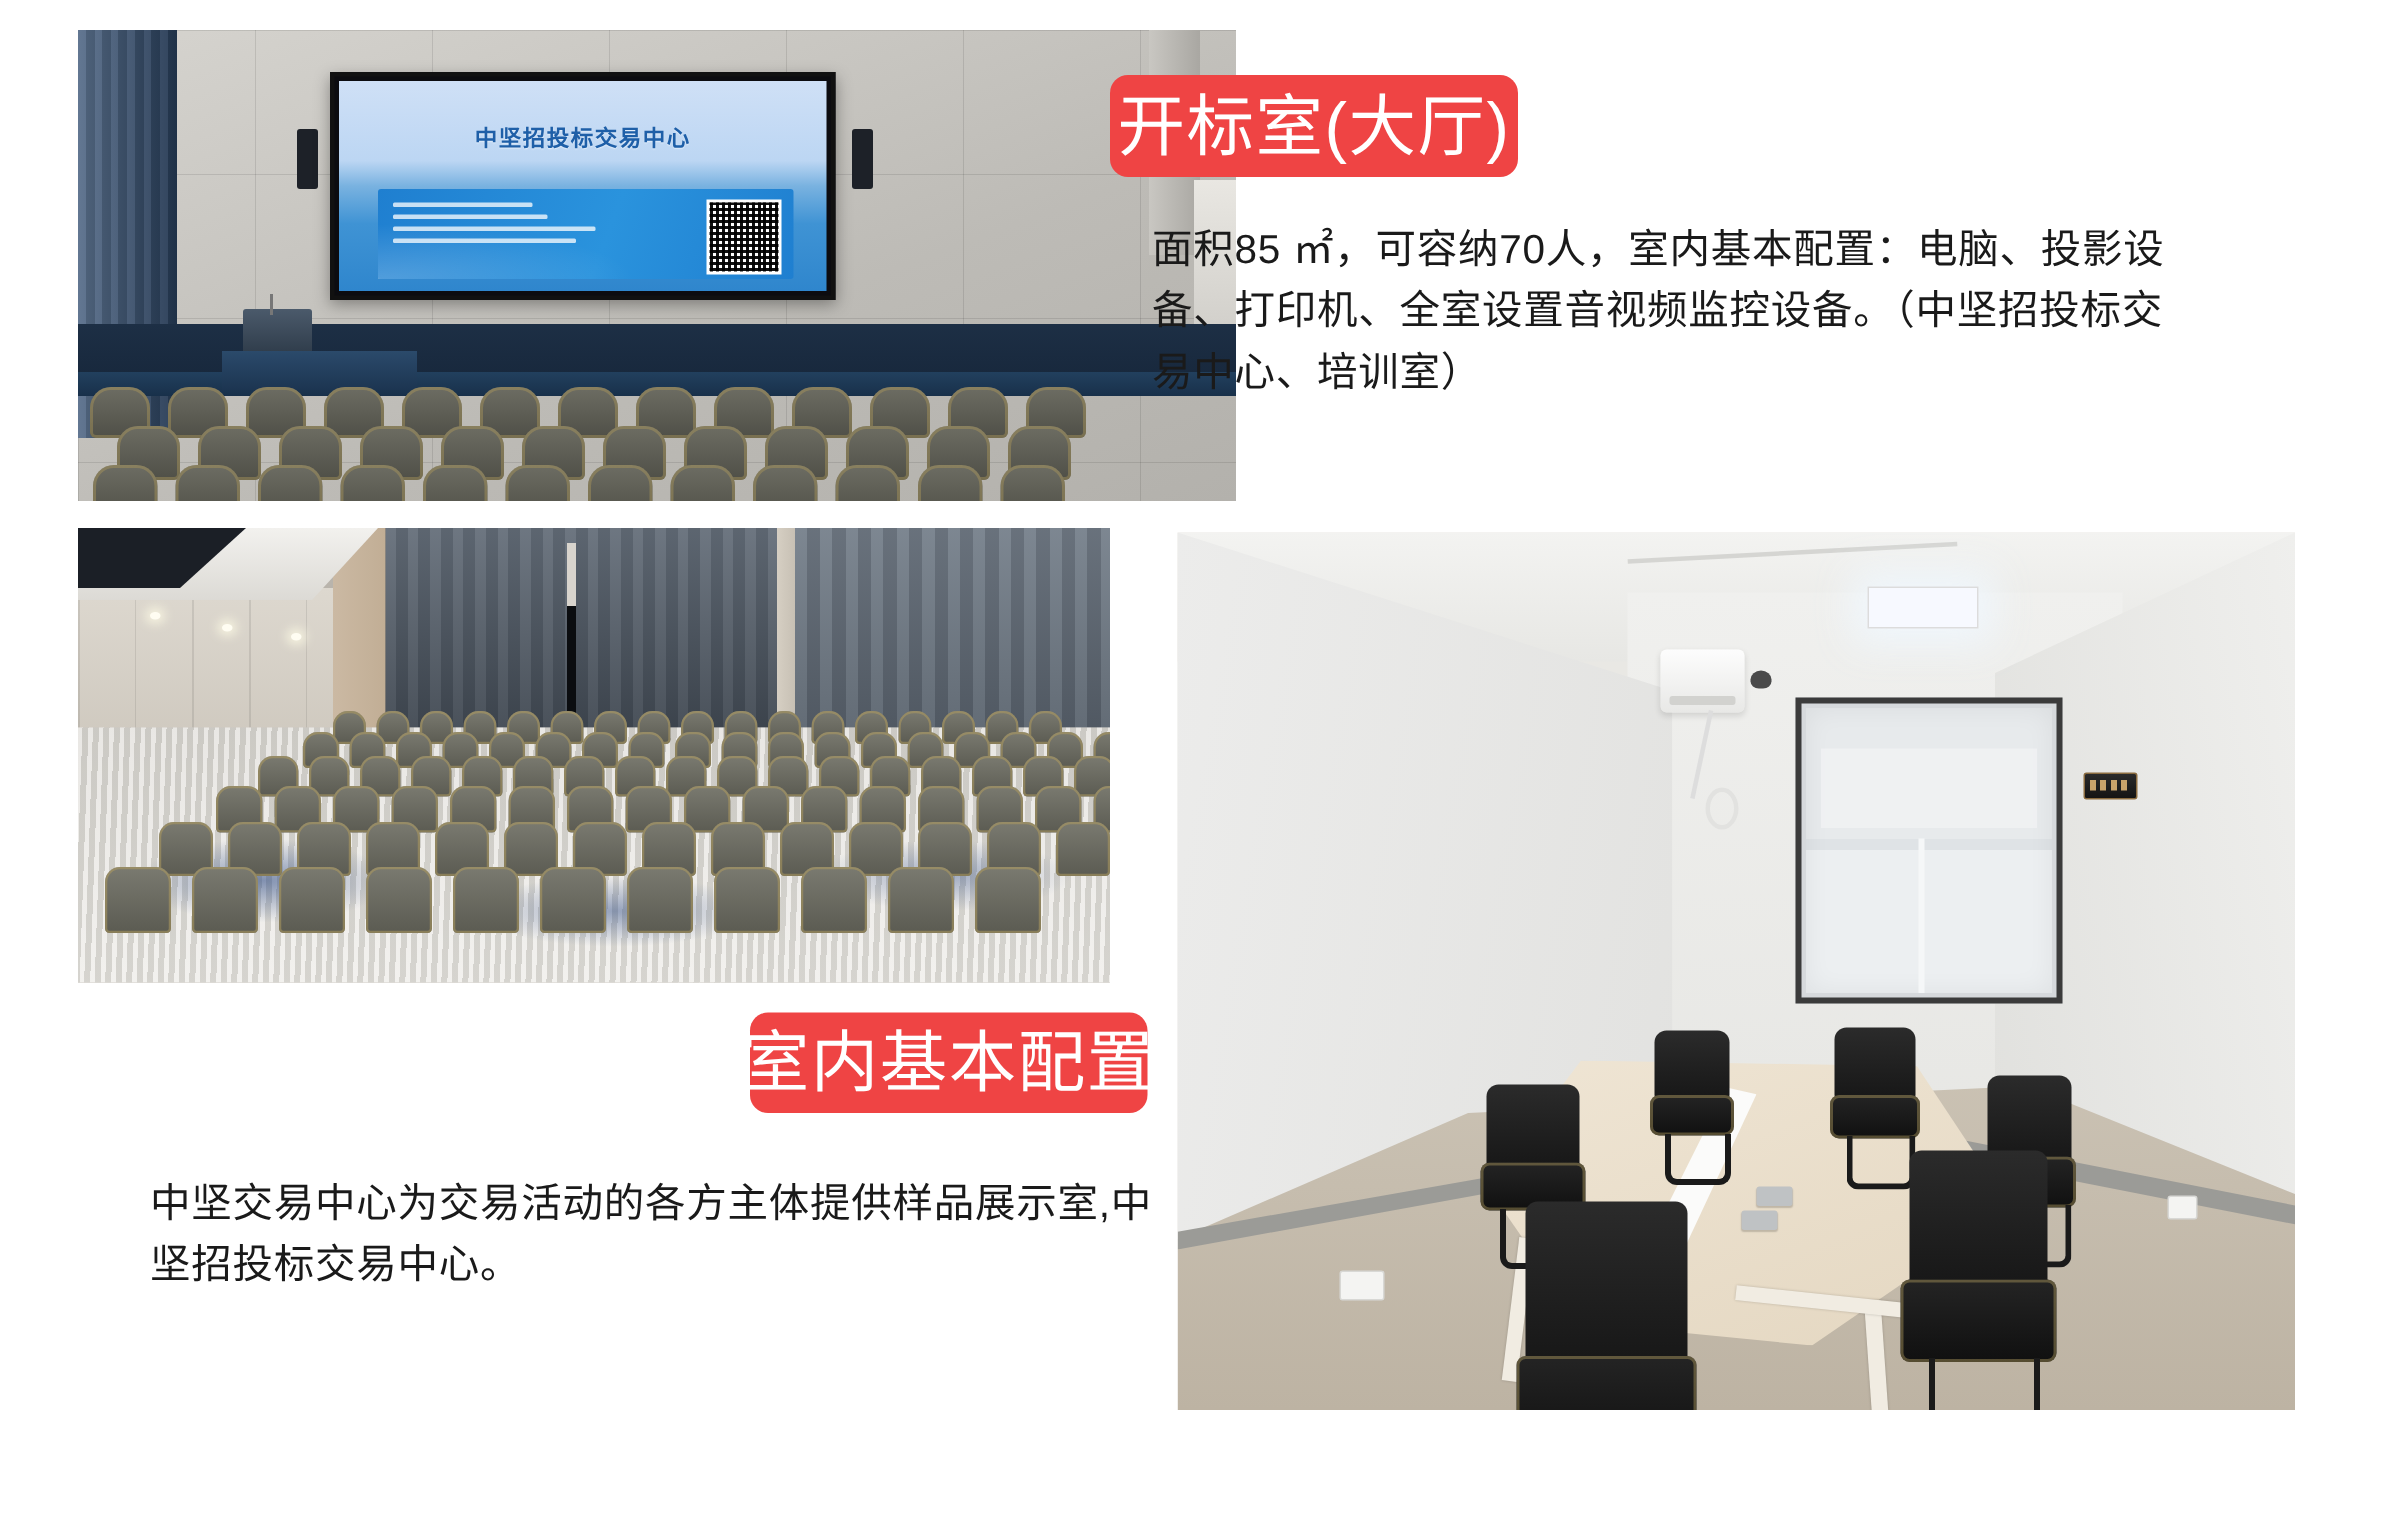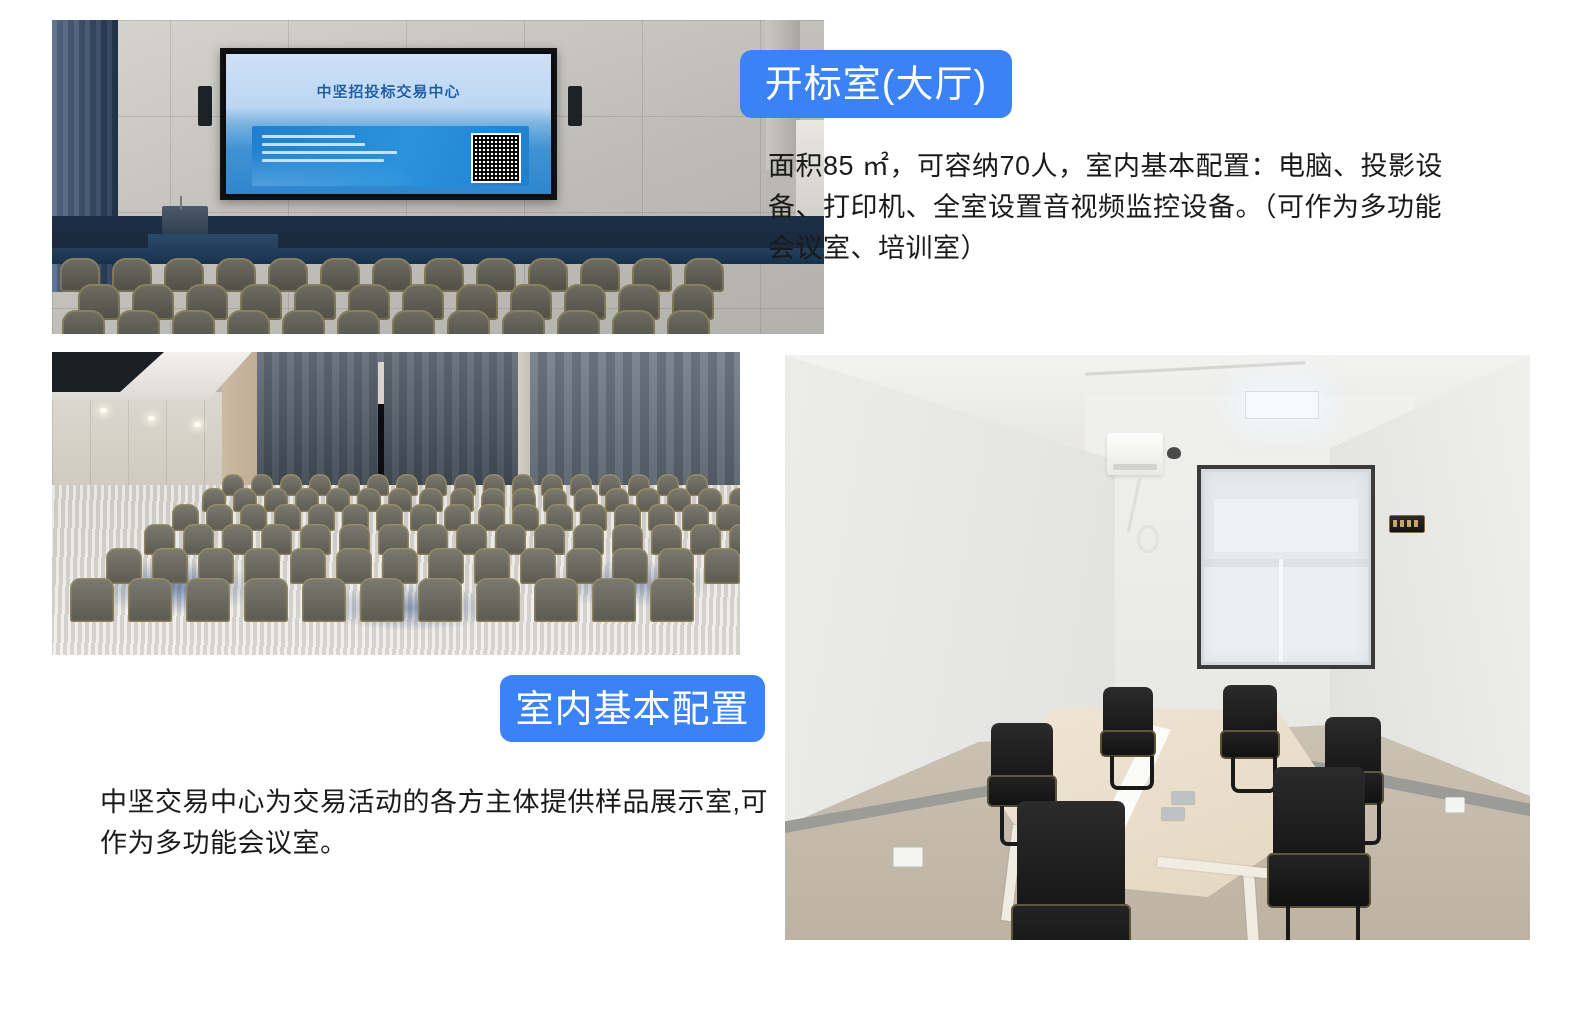--- a/index.html
+++ b/index.html
@@ -11,25 +11,25 @@
     position:relative;overflow:hidden;
   }
   .page{position:relative;width:1587px;height:1010px;}
 
   
   .photo{position:absolute;overflow:hidden;background:#d8d8d8;}
 
   
   .badge{
     position:absolute;
-    background:#3b82f6;
+    background:#ef4444;
     color:#ffffff;
     border-radius:12px;
     display:flex;align-items:center;justify-content:center;
-    font-size:38px;
+    font-size:45px;
     letter-spacing:1px;
     font-weight:400;
     line-height:1;
     white-space:nowrap;
     box-sizing:border-box;
     padding:0 18px;
   }
   #badge-hall{left:740px;top:50px;width:272px;height:68px;}
   #badge-sample{left:500px;top:675px;width:265px;height:67px;}
 
@@ -472,19 +472,19 @@
         <div class="legs"></div>
       </div>
     <div class="chair" style="left:232px;top:446px;width:108px;height:190px">
       <div class="back"></div>
         <div class="seat"></div>
       </div>
   </div>
 
   <div class="badge" id="badge-hall">开标室(大厅)</div>
 
-  <div class="body-text" id="desc-hall">面积85 ㎡，可容纳70人，室内基本配置：电脑、投影设备、打印机、全室设置音视频监控设备。（可作为多功能会议室、培训室）</div>
+  <div class="body-text" id="desc-hall">面积85 ㎡，可容纳70人，室内基本配置：电脑、投影设备、打印机、全室设置音视频监控设备。（中坚招投标交易中心、培训室）</div>
 
   <div class="badge" id="badge-sample">室内基本配置</div>
 
-  <div class="body-text" id="desc-sample">中坚交易中心为交易活动的各方主体提供样品展示室,可作为多功能会议室。</div>
+  <div class="body-text" id="desc-sample">中坚交易中心为交易活动的各方主体提供样品展示室,中坚招投标交易中心。</div>
 
 </div>
 
 </body></html>

